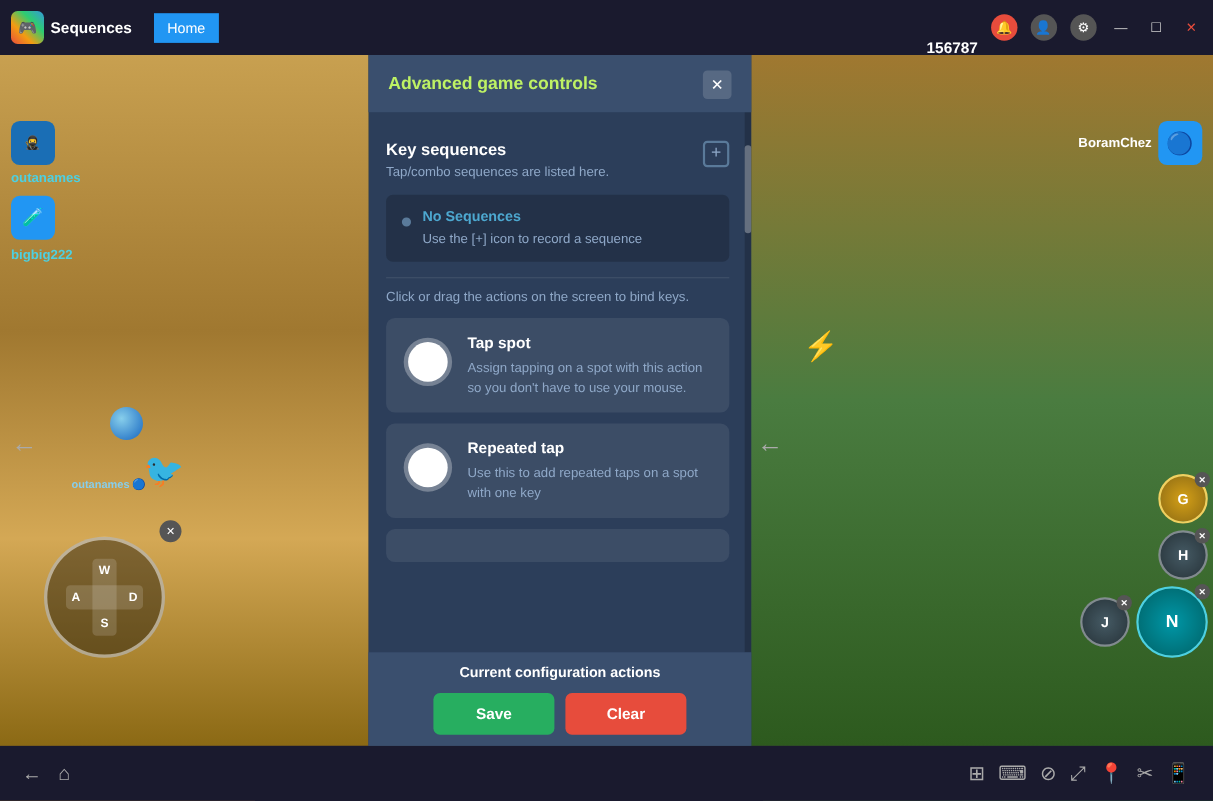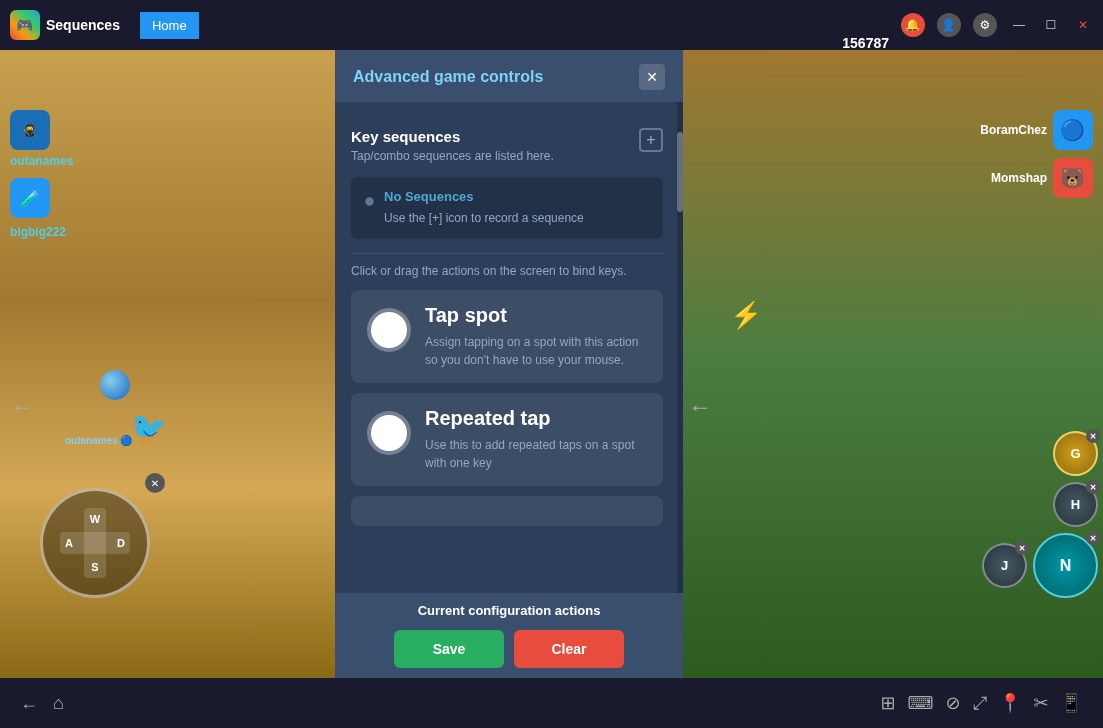--- a/index.html
+++ b/index.html
@@ -250,21 +250,21 @@
     .panel-header {
       background: #3a4f6e;
       padding: 14px 18px 12px;
       display: flex;
       align-items: center;
       justify-content: space-between;
       flex-shrink: 0;
     }
 
     .panel-title {
-      color: #7dd3fc;
+      color: #bef264;
       font-size: 16px;
       font-weight: 600;
     }
 
     .close-panel-btn {
       width: 26px;
       height: 26px;
       border-radius: 4px;
       background: rgba(255,255,255,0.15);
       display: flex;
@@ -414,21 +414,21 @@
 
     .control-card-icon-inner {
       width: 36px;
       height: 36px;
       border-radius: 50%;
       background: white;
     }
 
     .control-card-title {
       color: white;
-      font-size: 20px;
+      font-size: 14px;
       font-weight: 700;
       margin-bottom: 6px;
     }
 
     .control-card-desc {
       color: #8fa8c8;
       font-size: 12px;
       line-height: 1.5;
     }
 
@@ -652,24 +652,20 @@
   </div>
 </div>
 
 <div class="right-panel">
 
   <div class="right-player-badges">
     <div class="player-badge">
       <span style="color:white;font-size:12px;">BoramChez</span>
       <div class="player-avatar">🔵</div>
     </div>
-    <div class="player-badge">
-      <span style="color:white;font-size:12px;">Momshap</span>
-      <div class="player-avatar bear">🐻</div>
-    </div>
   </div>
 
   <div style="position:absolute;top:340px;left:10px;color:#aaa;font-size:24px;">←</div>
 
   <div style="position:absolute;top:250px;right:340px;color:#f1c40f;font-size:26px;z-index:10;">⚡</div>
 
   <div class="right-game-btns">
     <div class="game-btn-row">
       <div class="game-btn gold-btn" style="position:relative;">
         <div class="game-btn-x">✕</div>

